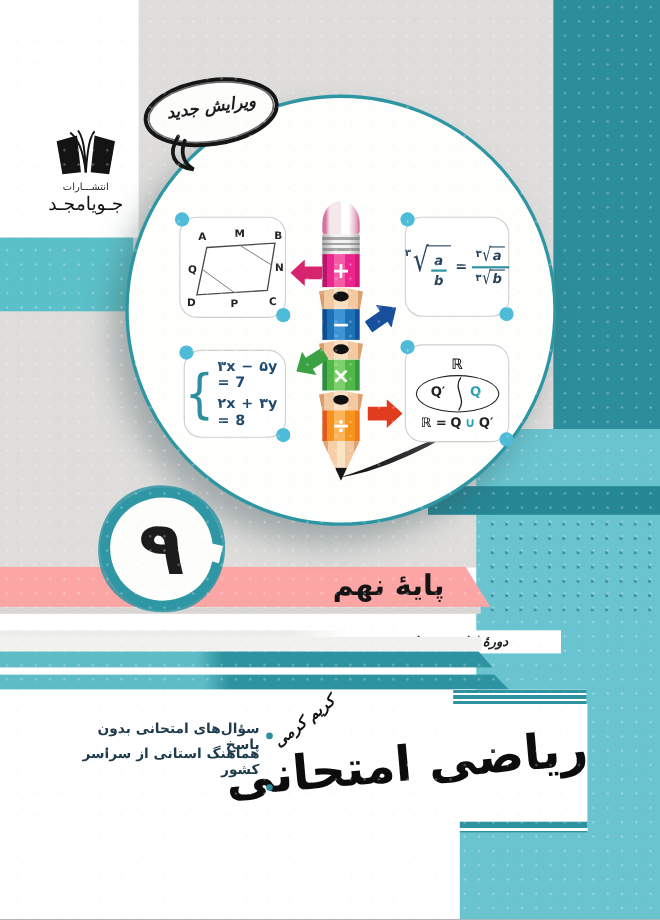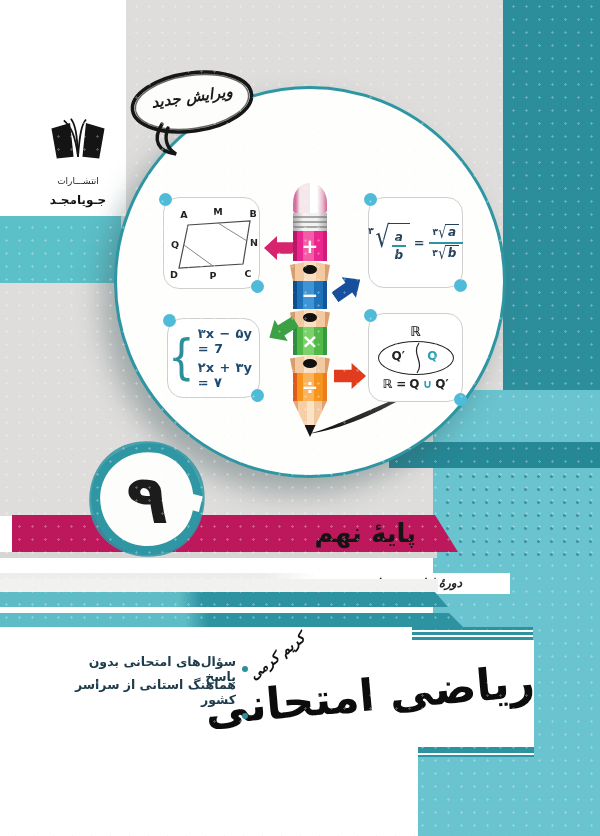--- a/index.html
+++ b/index.html
@@ -14,21 +14,21 @@
   .right-dark{left:503px;top:0;width:97px;height:391px;background:#2d8e9b;}
   .light-a{left:433px;top:390px;width:167px;height:250px;background:#69c4cf;}
   .dark-band{left:389px;top:442px;width:211px;height:26px;background:#268795;}
   .dots-overlay{left:441px;top:470px;width:159px;height:86px;
      background-image:radial-gradient(#1f6d79 1.3px,transparent 1.6px);
      background-size:13px 13px;opacity:.55;}
   .panel-b{left:534px;top:640px;width:66px;height:118px;background:#69c4cf;}
   .panel-c{left:418px;top:757px;width:182px;height:79px;background:#69c4cf;}
 
   
-  .banner1{left:12px;top:515px;width:446px;height:37px;background:#be185d;
+  .banner1{left:0;top:515px;width:446px;height:37px;background:#fca5a5;
      clip-path:polygon(0 0,423px 0,446px 100%,0 100%);
      line-height:37px;text-align:right;padding-right:0;}
   .banner1 .txt{position:absolute;right:42px;top:0;font-size:26px;font-weight:bold;color:#141414;direction:rtl;}
   .gray-band{left:0;top:552px;width:437px;height:6px;background:#d7d6d4;}
   .banner2{left:0;top:573px;width:510px;height:21px;background:linear-gradient(90deg,#ededeb 0 52%,#ffffff 62%);font-style:italic;}
   .banner2 .txt{position:absolute;right:48px;top:0;line-height:21px;font-size:12px;font-weight:bold;color:#222;direction:rtl;}
   .whitish-band{left:0;top:579px;width:438px;height:13px;background:#f1f1ef;}
   .stripe-a{left:0;top:592px;width:448px;height:15px;
      background:linear-gradient(90deg,#5dbcc6 0 40%,#2e93a0 45% 100%);
      clip-path:polygon(0 0,calc(100% - 13px) 0,100% 100%,0 100%);}
@@ -127,22 +127,22 @@
   .badge9 .digit{position:absolute;inset:0;display:flex;align-items:center;justify-content:center;
      font-size:68px;font-weight:bold;color:#1c1c1c;}
 
   
   .bubble{left:118px;top:62px;width:150px;height:100px;}
   .bubble-txt{position:absolute;left:22px;top:26px;width:104px;text-align:center;direction:rtl;
      font-size:15px;font-weight:bold;font-style:italic;color:#1a1a1a;transform:rotate(-8deg);}
 
   
   .logo{left:30px;top:116px;width:96px;height:104px;text-align:center;}
-  .logo .lbl{font-size:9px;color:#222;margin-top:10px;direction:rtl;letter-spacing:.5px;}
-  .logo .nm{font-size:12px;font-weight:bold;color:#111;direction:rtl;margin-top:7px;}
+  .logo .lbl{font-size:9px;color:#222;margin-top:0;direction:rtl;letter-spacing:.5px;}
+  .logo .nm{font-size:17px;font-weight:normal;color:#111;direction:rtl;margin-top:0;}
 
   
   .main-title{right:66px;top:655px;direction:rtl;white-space:nowrap;
      font-size:44px;font-weight:bold;color:#0c0c0c;transform:rotate(-5deg);transform-origin:right center;}
   .author{left:244px;top:648px;font-size:14px;font-weight:bold;font-style:italic;color:#111;
      transform:rotate(-38deg);direction:rtl;white-space:nowrap;}
   .features{left:55px;top:657px;width:193px;direction:rtl;}
   .feat{display:flex;align-items:center;gap:6px;height:23.5px;
      font-size:12.5px;font-weight:bold;color:#1d3b4a;}
   .fbullet{width:6px;height:6px;border-radius:50%;background:#2d8f9c;flex:0 0 6px;}
@@ -263,21 +263,21 @@
     </div>
   </div>
 
   <div class="mbox eq-box z5">
     <span class="dot tl"></span>
     <span class="dot br"></span>
     <div class="eqs">
       <span class="brace">{</span>
       <span class="eqlines">
         <span dir="ltr">۳x − ۵y = 7</span>
-        <span dir="ltr">۲x + ۳y = ۷</span>
+        <span dir="ltr">۲x + ۳y = 8</span>
       </span>
     </div>
   </div>
 
   <div class="mbox venn-box z5">
     <span class="dot tl"></span>
     <span class="dot br"></span>
     <div class="venn">
       <div class="vr">ℝ</div>
       <div class="vell">

